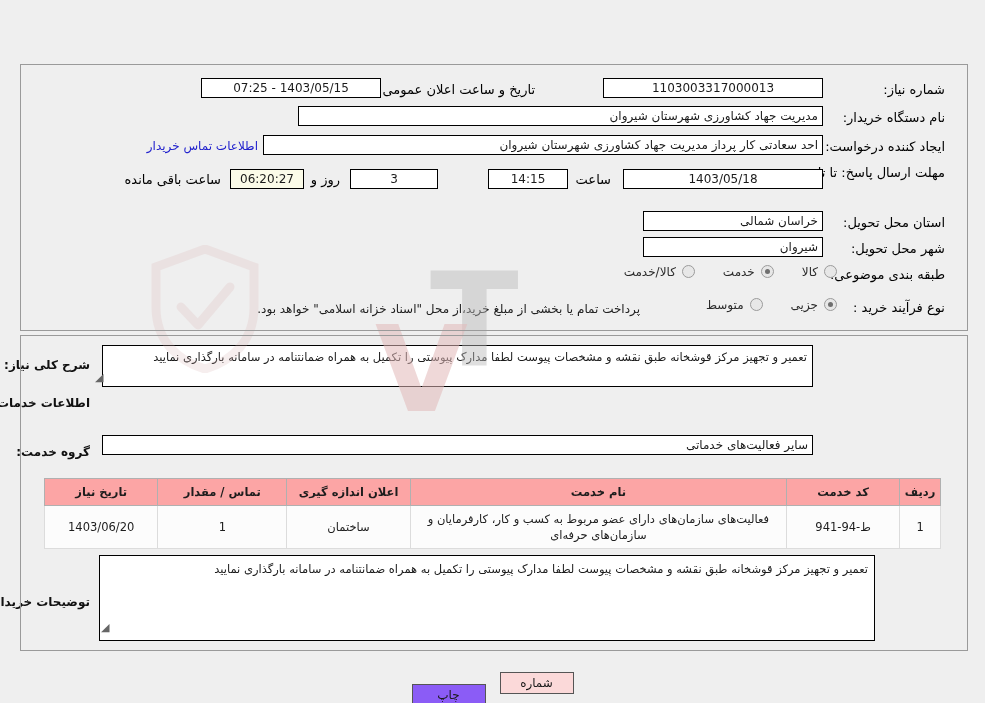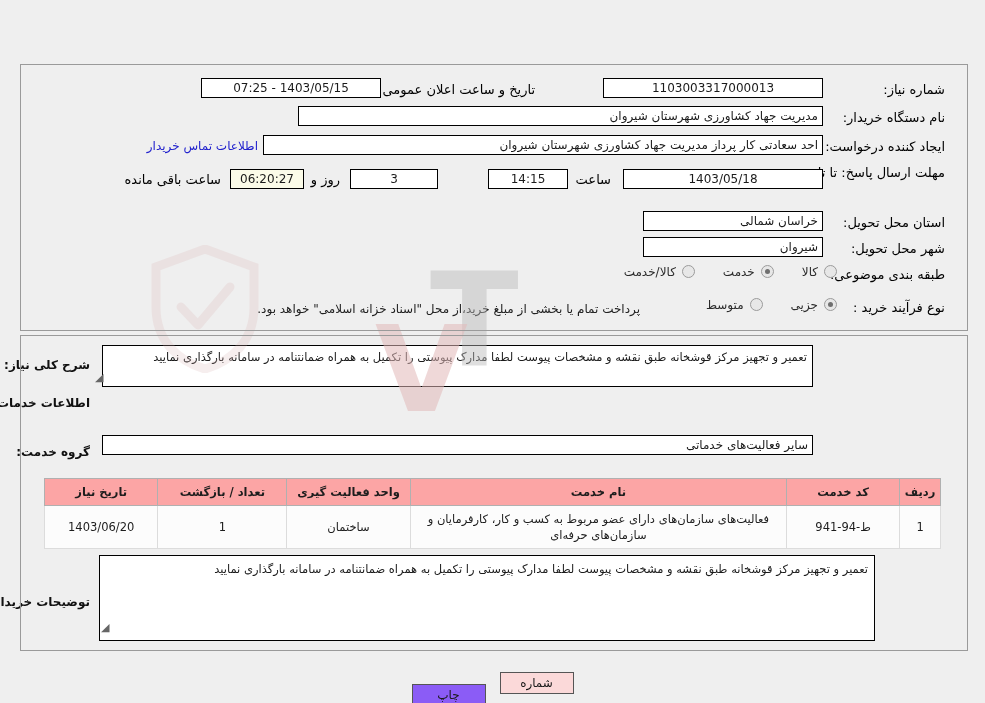--- a/index.html
+++ b/index.html
@@ -354,22 +354,22 @@
 
   <span class="lbl bold lab-grp">گروه خدمت:</span>
   <input class="fld f-grp" readonly="" value="سایر فعالیت‌های خدماتی" style="">
 
   <table class="tbl">
     <thead>
       <tr>
         <th class="col-row">ردیف</th>
         <th class="col-code">کد خدمت</th>
         <th class="col-name">نام خدمت</th>
-        <th class="col-unit">واحد فعالیت گیری</th>
-        <th class="col-qty">تعداد / بازگشت</th>
+        <th class="col-unit">اعلان اندازه گیری</th>
+        <th class="col-qty">تماس / مقدار</th>
         <th class="col-date">تاریخ نیاز</th>
       </tr>
     </thead>
     <tbody>
       <tr>
         <td>1</td>
         <td>ط-94-941</td>
         <td>فعالیت‌های سازمان‌های دارای عضو مربوط به کسب و کار، کارفرمایان و سازمان‌های حرفه‌ای</td>
         <td>ساختمان</td>
         <td>1</td>

